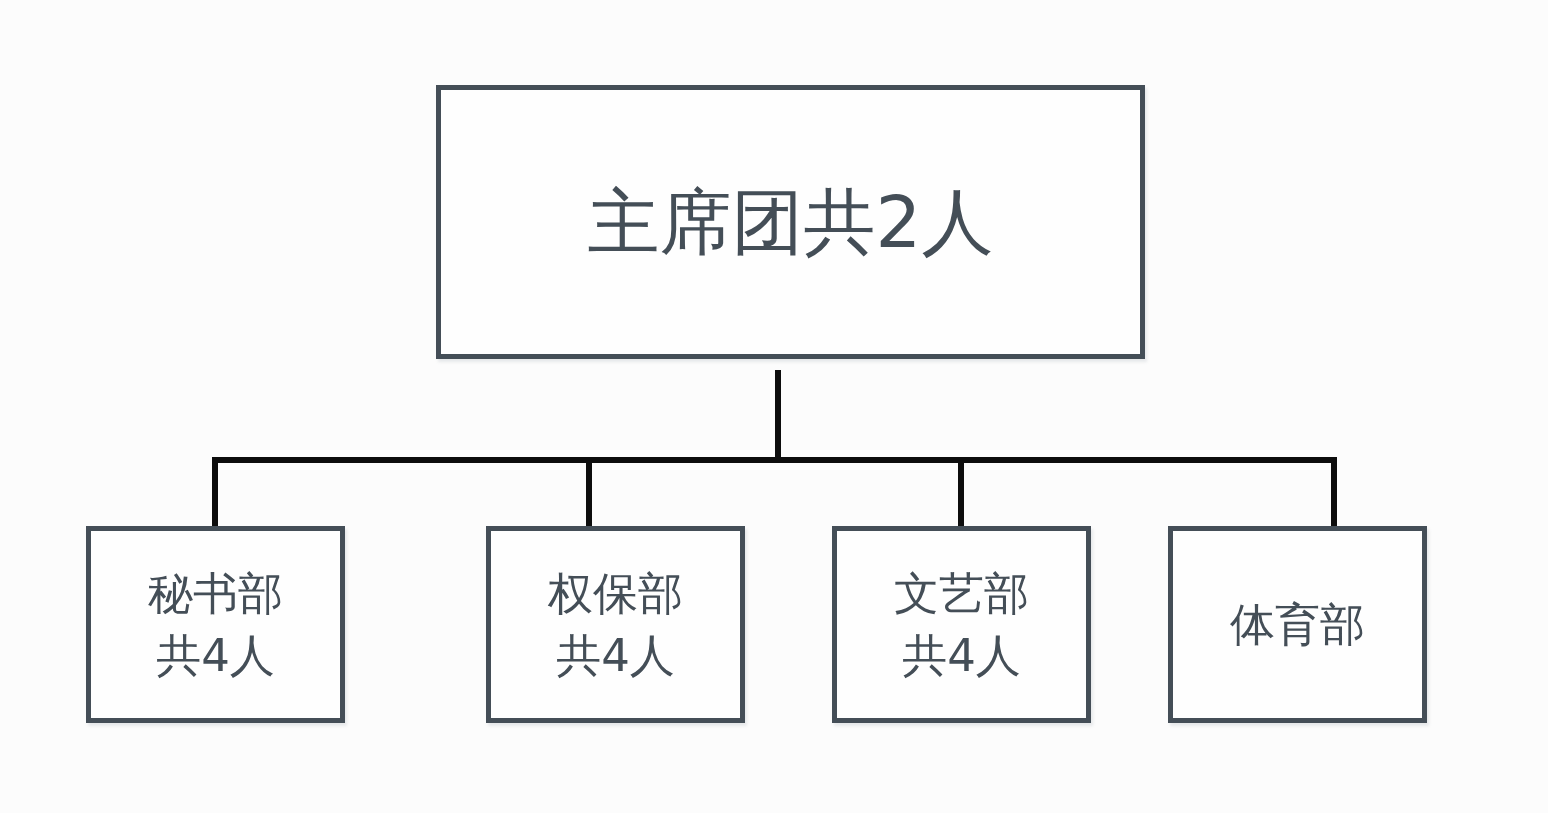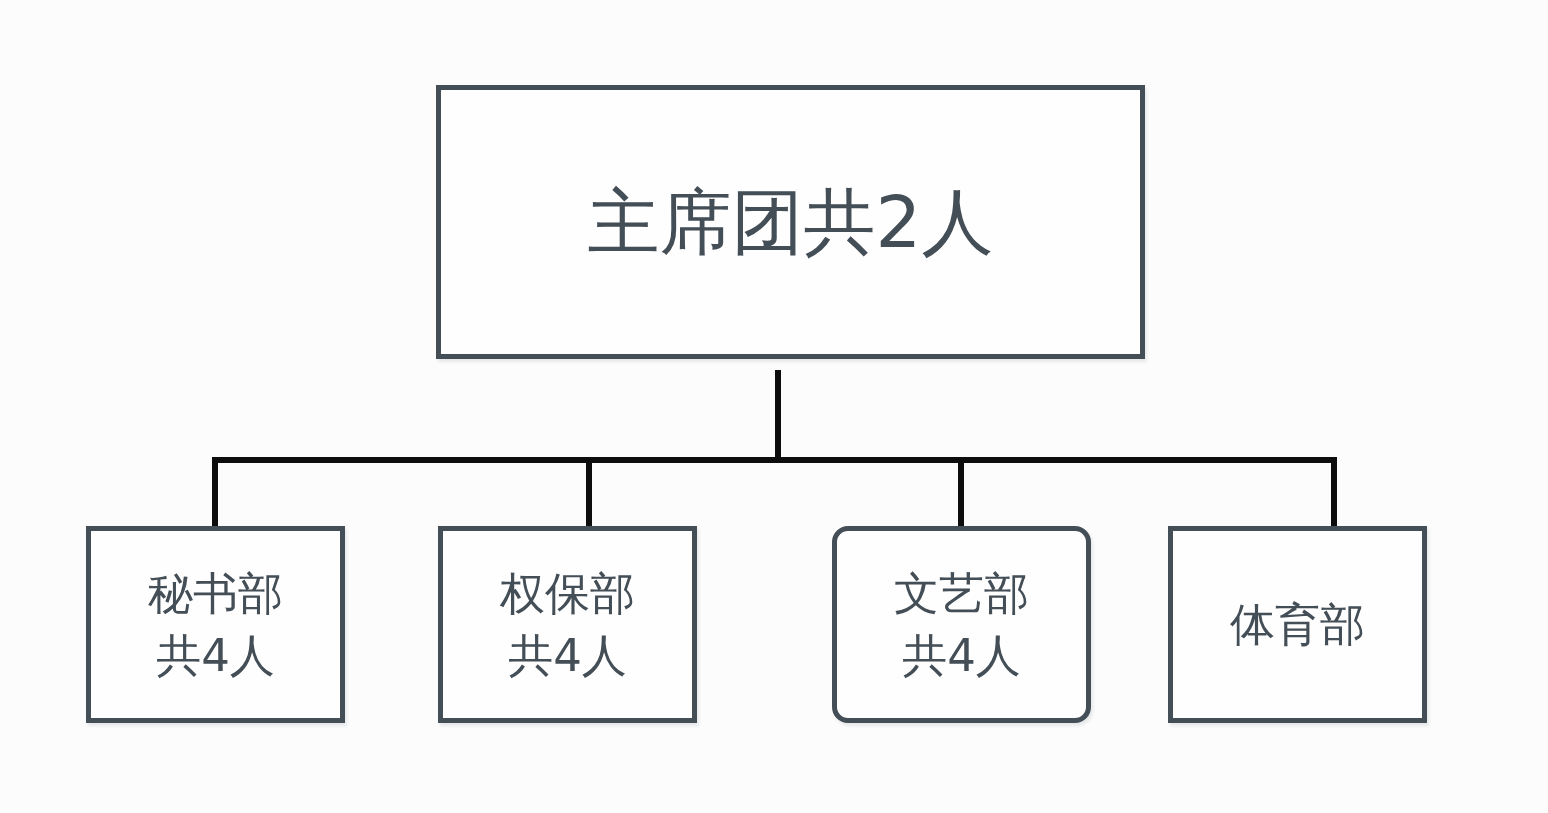--- a/index.html
+++ b/index.html
@@ -58,22 +58,22 @@
     width: 259px;
     height: 197px;
   }
   .node-child .line {
     font-size: 45px;
     line-height: 62px;
     white-space: nowrap;
     font-weight: 400;
   }
   .c0 { left: 86px; }
-  .c1 { left: 438px; text-align: center; }
-  .c2 { left: 832px; border-radius: 16px; }
+  .c1 { left: 486px; text-align: center; }
+  .c2 { left: 832px; }
   .c3 { left: 1168px; }
 </style>
 </head>
 <body>
 
 <div id="canvas">
 
   <svg id="edges" viewBox="0 0 1548 813" width="1548" height="813" aria-hidden="true">
     <g stroke="#0d0d0d" stroke-width="6" fill="none" stroke-linecap="butt">
       <line x1="778" y1="370" x2="778" y2="460"></line>

